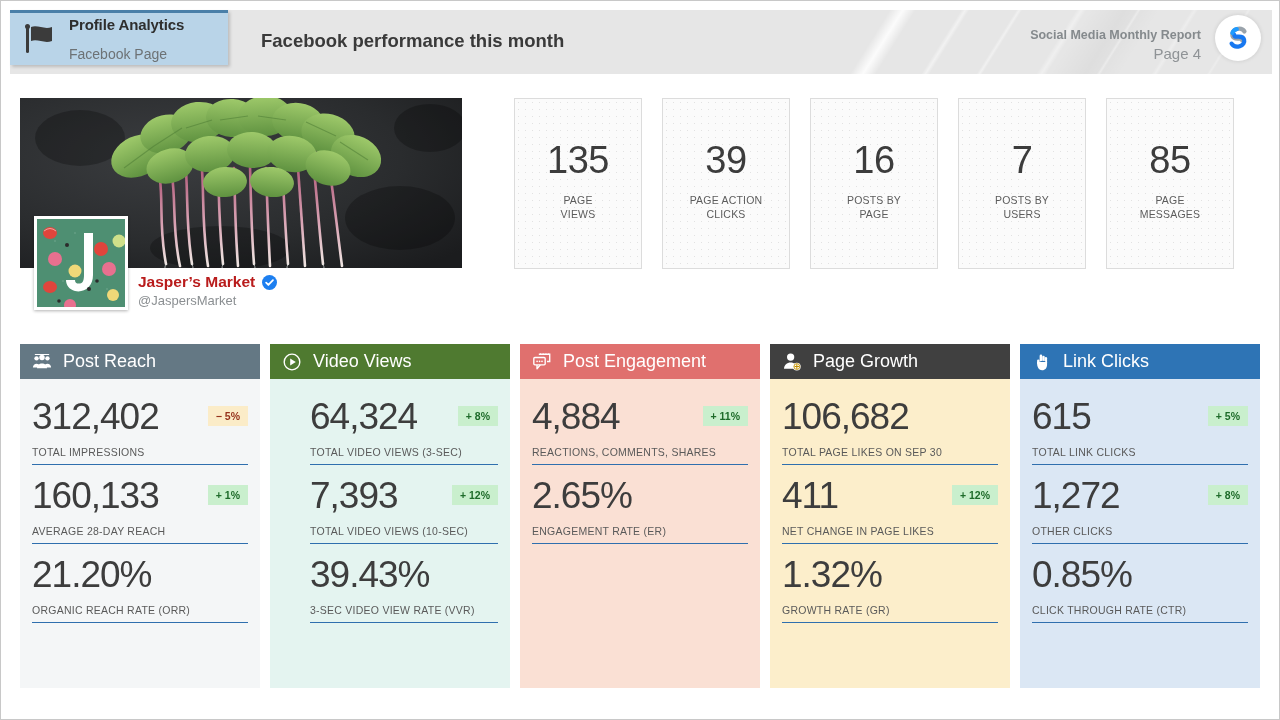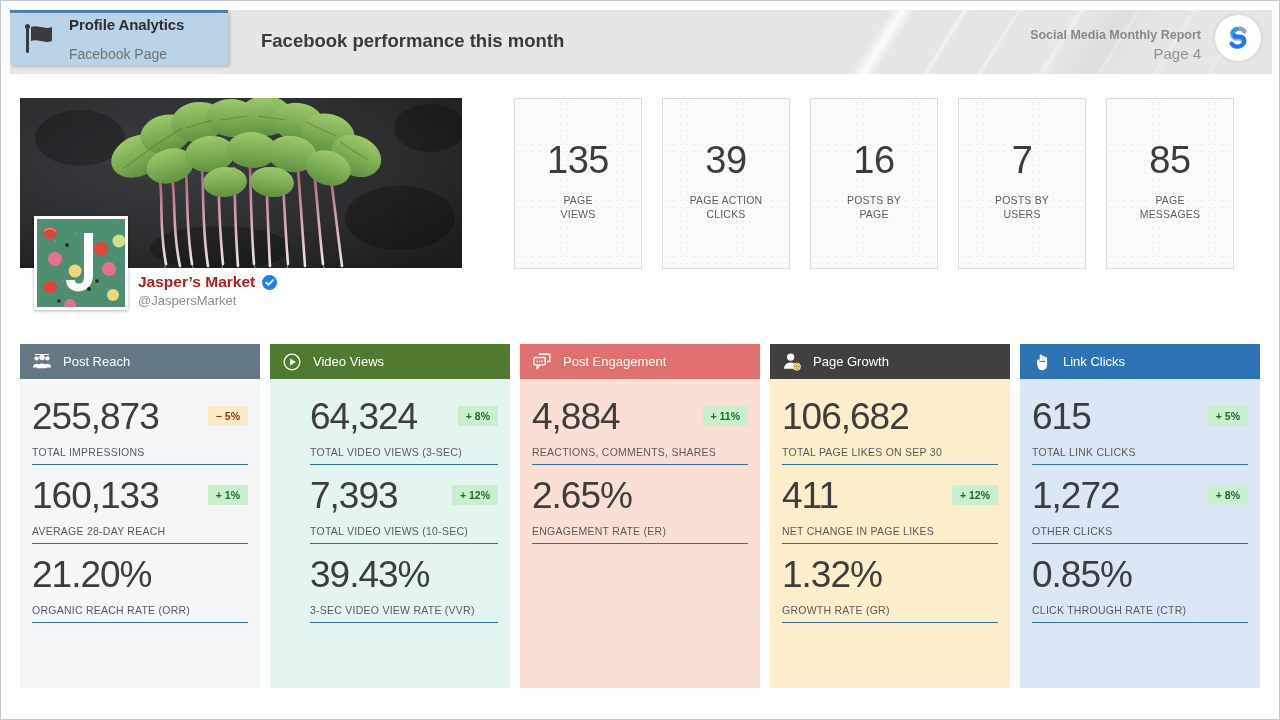--- a/index.html
+++ b/index.html
@@ -116,21 +116,21 @@
   }
 
   
   #panels { position: absolute; left: 19px; top: 343px; display: flex; gap: 10px; }
   .panel { width: 240px; height: 344px; display: flex; flex-direction: column; }
   .panel-header {
     height: 35px; display: flex; align-items: center;
     padding-left: 12px; gap: 11px; flex: 0 0 auto;
   }
   .panel-header-icon { width: 20px; height: 20px; flex: 0 0 auto; display:flex; align-items:center; justify-content:center;}
-  .panel-title { font-size: 13px; color: #ffffff; }
+  .panel-title { font-size: 18px; color: #ffffff; }
   .panel-body { flex: 1; padding: 14px 12px 0 12px; }
 
   .metric { margin-bottom: 7px; }
   .metric-top { display: flex; align-items: center; height: 46px; }
   .metric-value {
     font-size: 37px; color: #3d3d3d; line-height: 1;
     letter-spacing: -1px; white-space: nowrap;
   }
   .metric-badge {
     margin-left: auto; font-size: 10.5px; font-weight: bold;
@@ -340,21 +340,21 @@
               <path d="M13 17c0-2.6 1.9-4.2 4-4.2s4 1.6 4 4.2z"></path>
               <path d="M5.5 18c0-3.2 2.4-5.3 5.5-5.3s5.5 2.1 5.5 5.3z"></path>
               <rect x="3" y="2.2" width="16" height="1.2" rx=".6"></rect>
             </svg>
           </span>
           <span class="panel-title">Post Reach</span>
         </div>
         <div class="panel-body" style="background: rgb(244, 246, 247);">
           <div class="metric">
             <div class="metric-top">
-              <div class="metric-value">255,873</div>
+              <div class="metric-value">312,402</div>
               <div class="metric-badge badge-down">− 5%</div>
             </div>
             <div class="metric-label">TOTAL IMPRESSIONS</div>
             <div class="metric-rule" style="background: rgb(47, 111, 174);"></div>
           </div>
           <div class="metric">
             <div class="metric-top">
               <div class="metric-value">160,133</div>
               <div class="metric-badge badge-up">+ 1%</div>
             </div>

